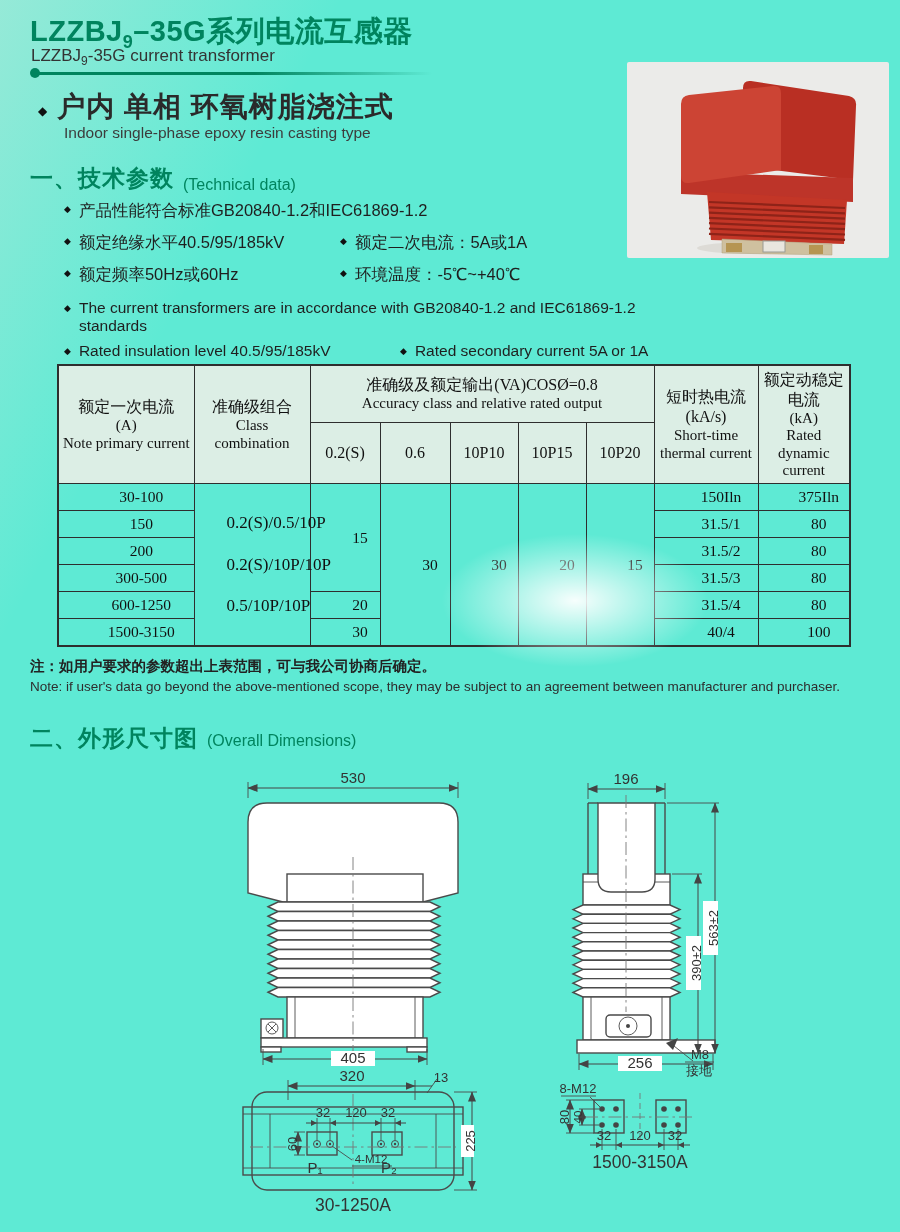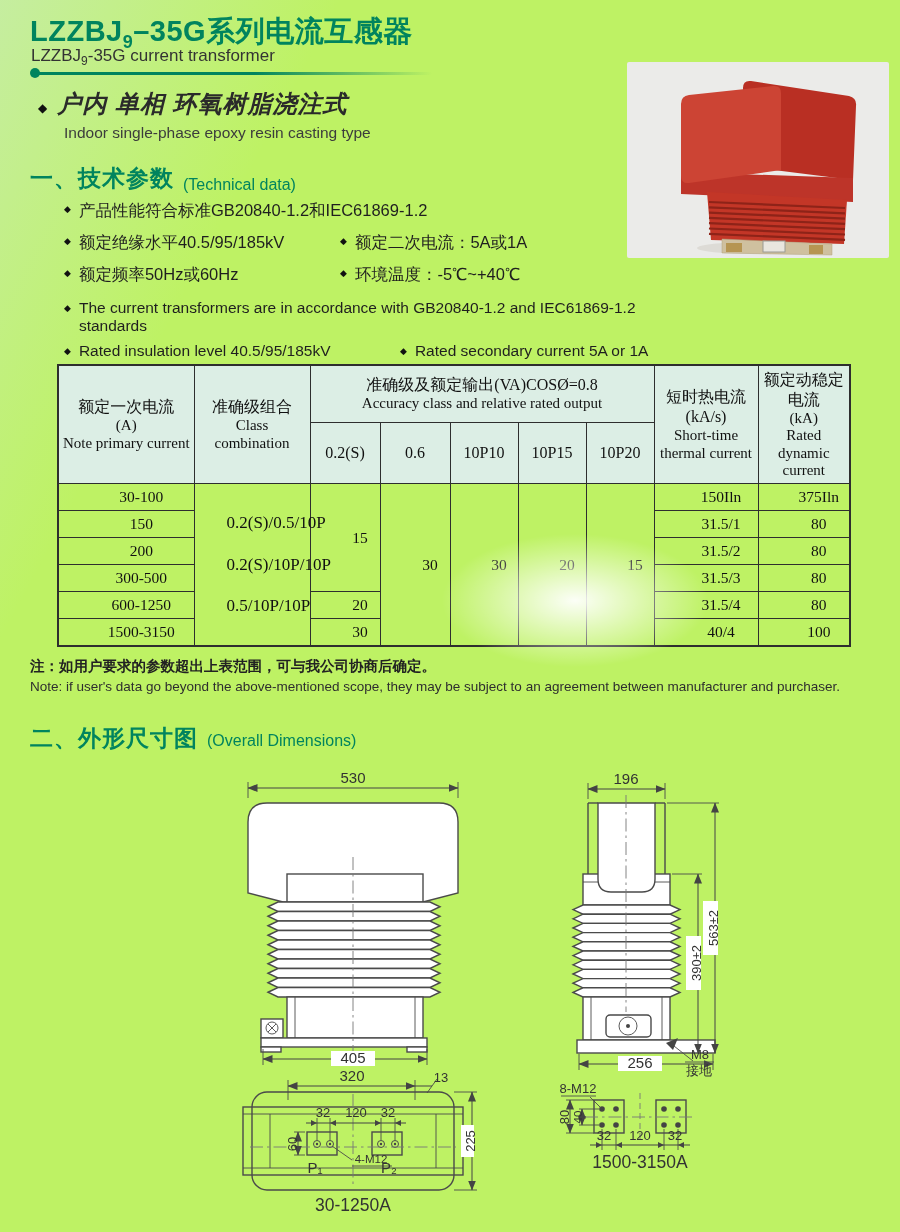--- a/index.html
+++ b/index.html
@@ -1,34 +1,34 @@
 <!DOCTYPE html>
 <html><head>
 <meta charset="utf-8">
 <style>
   html,body { margin:0; padding:0; background:#fff; }
-  .page { position:relative; width:900px; height:1232px; background:#bef264; overflow:hidden;
+  .page { position:relative; width:900px; height:1232px; background:#5eead4; overflow:hidden;
           font-family:"Liberation Sans", sans-serif; }
   .tint { position:absolute; inset:0; pointer-events:none;
           background:linear-gradient(118deg, rgba(205,233,219,.5) 0%, rgba(255,255,255,0) 22%); }
 
   
   .title { position:absolute; left:30px; top:12px; font-size:29px; font-weight:bold;
            color:#00845e; letter-spacing:.5px; }
   .title sub { font-size:18px; }
   .subtitle { position:absolute; left:31px; top:46px; font-size:17px; color:#333; }
   .subtitle sub { font-size:12px; }
   .rule { position:absolute; left:30px; top:68px; width:402px; height:11px; }
   .rule .dot { position:absolute; left:0; top:0; width:10px; height:10px; border-radius:50%; background:#00845e; }
   .rule .line { position:absolute; left:8px; right:0; top:3.5px; height:3.5px;
                 background:linear-gradient(to right, #00845e 55%, rgba(0,132,94,0) 100%); }
 
   .feature { position:absolute; left:38px; top:88px; display:flex; align-items:center; }
   .feature .dia { font-size:12px; margin-right:10px; color:#111; }
-  .feature-cn { font-size:24px; font-weight:bold; color:#2a2a2a; letter-spacing:1px;font-style:italic; }
+  .feature-cn { font-size:28px; font-weight:bold; color:#2a2a2a; letter-spacing:1px; }
   .feature-en { position:absolute; left:64px; top:124px; font-size:15.5px; color:#3c3c3c; }
 
   .photo { position:absolute; left:627px; top:62px; width:262px; height:196px; }
 
   .sec { position:absolute; left:30px; display:flex; align-items:baseline; gap:9px; color:#00845e; }
   .sec .cn { font-size:23px; font-weight:bold; letter-spacing:1px; }
   .sec .en { font-size:16px; }
   .sec1 { top:163px;align-items:flex-end; } .sec2 { top:723px; }
 
   .bullets { position:absolute; left:64px; top:200px; width:600px; color:#1f1f1f; }

